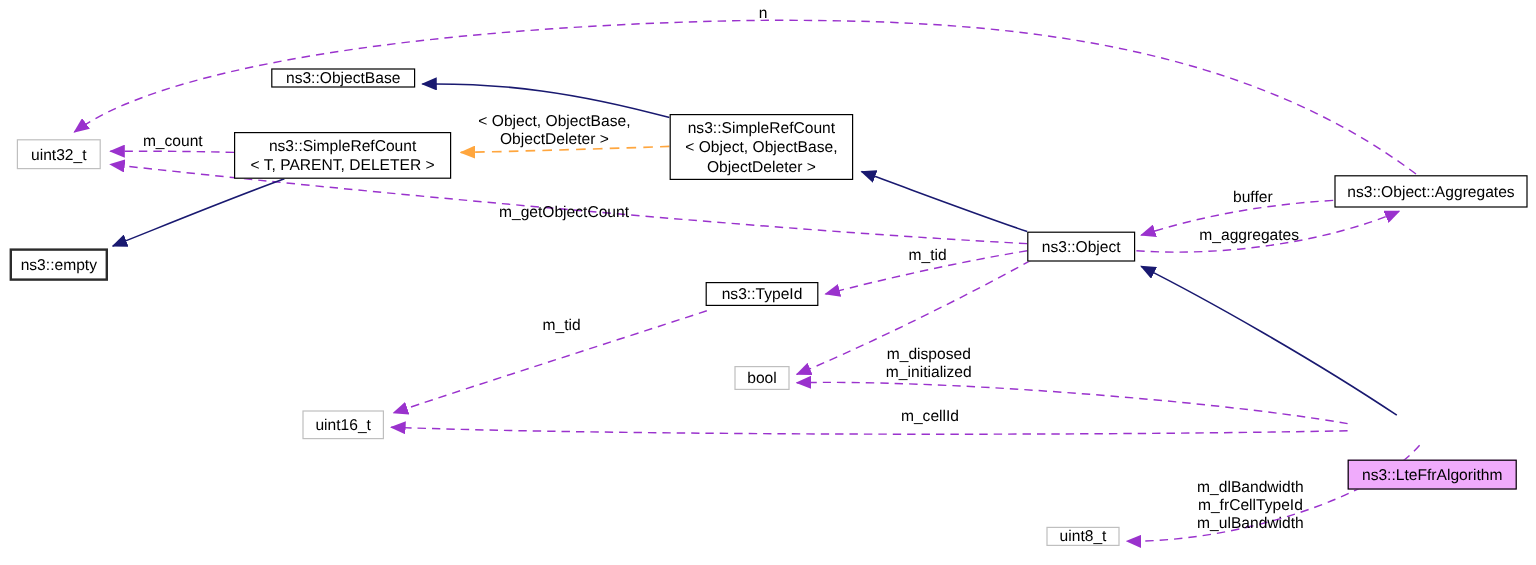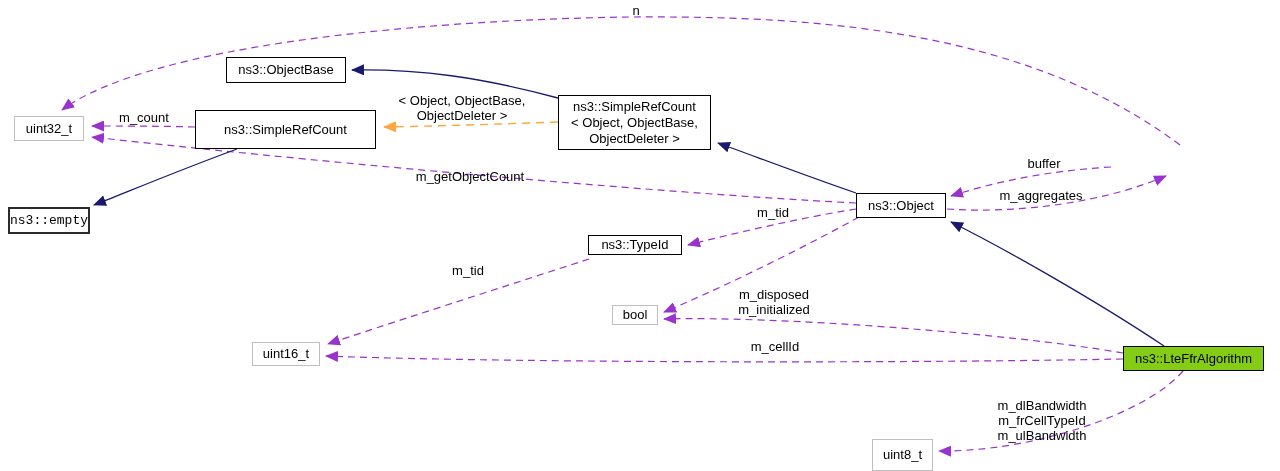--- a/index.html
+++ b/index.html
@@ -25,23 +25,23 @@
     justify-content: center;
     background: #ffffff;
     font-size: 13px;
     line-height: 16px;
     color: #000000;
     white-space: nowrap;
     text-align: center;
     cursor: pointer;
   }
   .node.class-node  { border: 1.5px solid #000000; }
-  .node.bold-node   { border: 2px solid #2b2b2b; font-family: Liberation Mono, monospace; }
+  .node.bold-node   { border: 2px solid #2b2b2b; }
   .node.typedef-node{ border: 1.4px solid #bfbfbf; }
-  .node.focus-node  { border: 1.6px solid #000000; background: #84cc16; }
+  .node.focus-node  { border: 1.6px solid #000000; background: #f0abfc; margin-top: 37px; }
   .edge-label {
     position: absolute;
     transform: translateX(-50%);
     font-size: 13px;
     line-height: 15px;
     color: #000000;
     white-space: nowrap;
     text-align: center;
   }
 </style>
@@ -84,26 +84,27 @@
   </svg>
 
   <div class="node typedef-node" style="left:14px; top:116px; width:70px; height:25px;text-align:center;">
     <span>uint32_t</span>
   </div>
 
   <div class="node bold-node" style="left:8px; top:207px; width:82px; height:27px;">
     <span>ns3::empty</span>
   </div>
 
-  <div class="node class-node" style="left:226px; top:57px; width:120px; height:26px;">
+  <div class="node class-node" style="left:226px; top:57px; width:120px; height:16px;">
     <span>ns3::ObjectBase</span>
   </div>
 
   <div class="node class-node" style="left:195px; top:110px; width:181px; height:39px;">
     <span>ns3::SimpleRefCount</span>
+    <span>&lt; T, PARENT, DELETER &gt;</span>
   </div>
 
   <div class="node class-node" style="left:558px; top:95px; width:153px; height:55px;">
     <span>ns3::SimpleRefCount</span>
     <span>&lt; Object, ObjectBase,</span>
     <span>ObjectDeleter &gt;</span>
   </div>
 
   <div class="node class-node" style="left:856px; top:193px; width:90px; height:25px;">
     <span>ns3::Object</span>
@@ -114,26 +115,29 @@
   </div>
 
   <div class="node typedef-node" style="left:612px; top:305px; width:46px; height:20px;">
     <span>bool</span>
   </div>
 
   <div class="node typedef-node" style="left:252px; top:342px; width:68px; height:24px;">
     <span>uint16_t</span>
   </div>
 
+  <div class="node class-node" style="left:1112px; top:146px; width:161px; height:27px;">
+    <span>ns3::Object::Aggregates</span>
+  </div>
 
   <div class="node focus-node" style="left:1123px; top:346px; width:141px; height:25px;">
     <span>ns3::LteFfrAlgorithm</span>
   </div>
 
-  <div class="node typedef-node" style="left:872px; top:439px; width:61px; height:32px;">
+  <div class="node typedef-node" style="left:872px; top:439px; width:61px; height:16px;">
     <span>uint8_t</span>
   </div>
 
   <div class="edge-label" style="left:636px; top:3px;">n</div>
 
   <div class="edge-label" style="left:144px; top:110px;">m_count</div>
 
   <div class="edge-label" style="left:462px; top:93px;">
     <div>&lt; Object, ObjectBase,</div>
     <div>ObjectDeleter &gt;</div>

